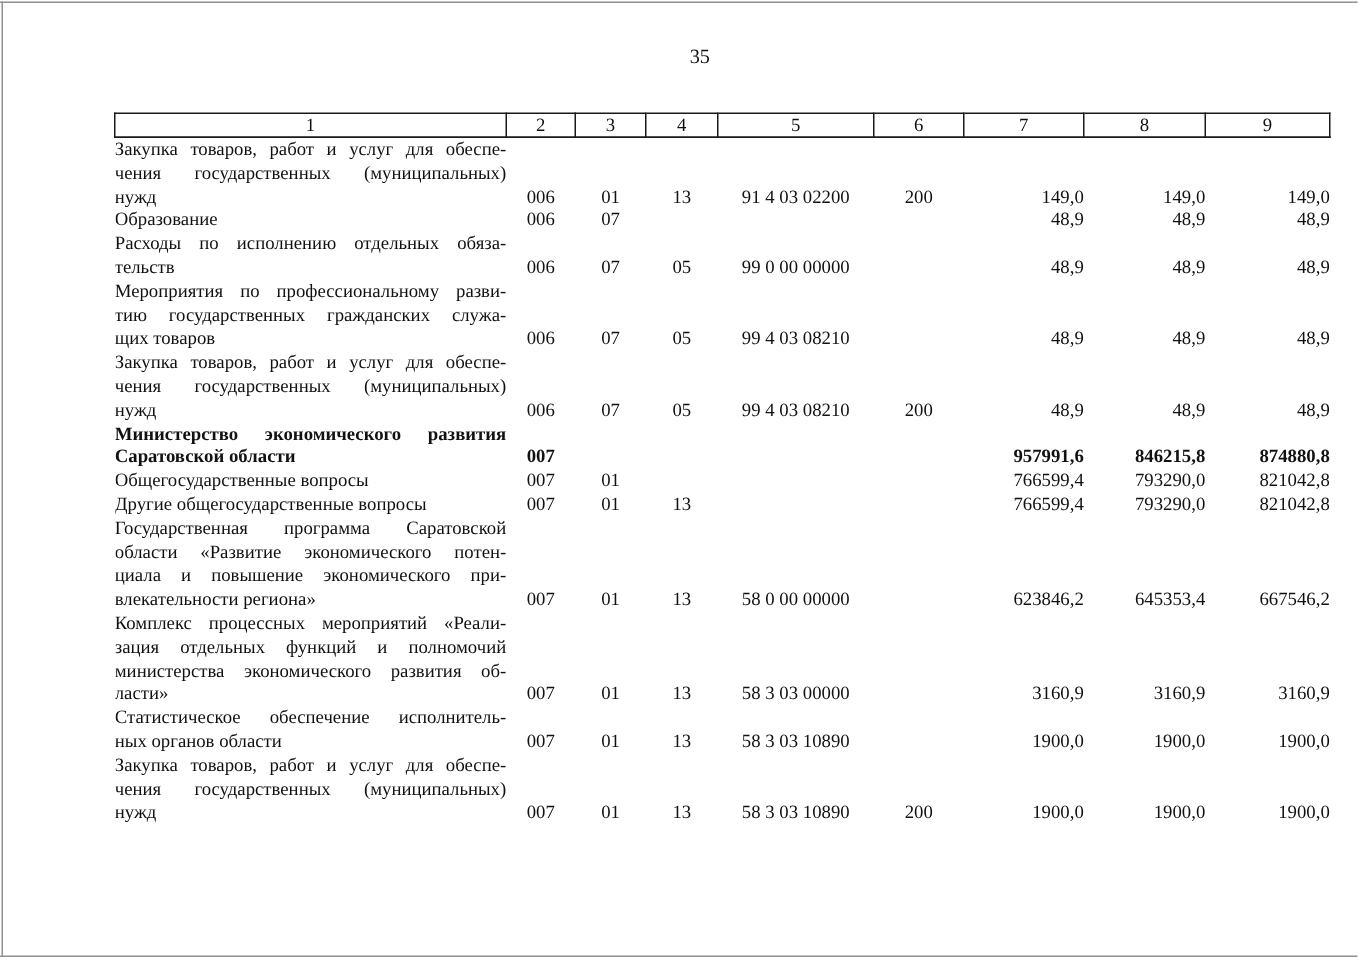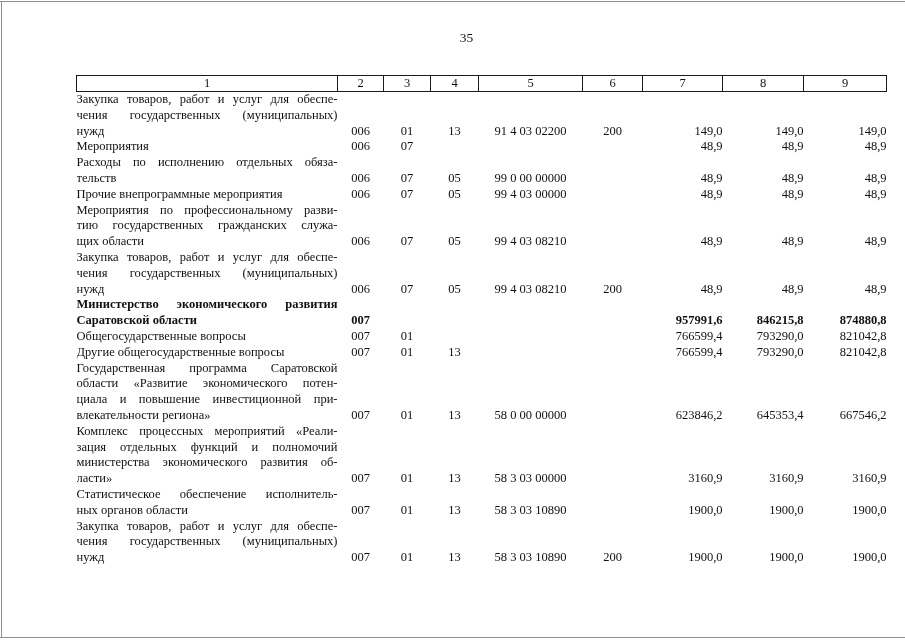--- a/index.html
+++ b/index.html
@@ -82,21 +82,21 @@
         <td class="c3">01</td>
         <td class="c4">13</td>
         <td class="c5">91 4 03 02200</td>
         <td class="c6">200</td>
         <td class="c7">149,0</td>
         <td class="c8">149,0</td>
         <td class="c9">149,0</td>
       </tr>
       <tr>
         <td class="c1">
-          <div class="ln">Мероприятия</div>
+          <div class="ln">Образование</div>
         </td>
         <td class="c2">006</td>
         <td class="c3">07</td>
         <td class="c4"></td>
         <td class="c5"></td>
         <td class="c6"></td>
         <td class="c7">48,9</td>
         <td class="c8">48,9</td>
         <td class="c9">48,9</td>
       </tr>
@@ -109,36 +109,23 @@
         <td class="c3">07</td>
         <td class="c4">05</td>
         <td class="c5">99 0 00 00000</td>
         <td class="c6"></td>
         <td class="c7">48,9</td>
         <td class="c8">48,9</td>
         <td class="c9">48,9</td>
       </tr>
       <tr>
         <td class="c1">
-          <div class="ln">Прочие внепрограммные мероприятия</div>
-        </td>
-        <td class="c2">006</td>
-        <td class="c3">07</td>
-        <td class="c4">05</td>
-        <td class="c5">99 4 03 00000</td>
-        <td class="c6"></td>
-        <td class="c7">48,9</td>
-        <td class="c8">48,9</td>
-        <td class="c9">48,9</td>
-      </tr>
-      <tr>
-        <td class="c1">
           <div class="ln jl">Мероприятия по профессиональному разви-</div>
           <div class="ln jl">тию государственных гражданских служа-</div>
-          <div class="ln">щих области</div>
+          <div class="ln">щих товаров</div>
         </td>
         <td class="c2">006</td>
         <td class="c3">07</td>
         <td class="c4">05</td>
         <td class="c5">99 4 03 08210</td>
         <td class="c6"></td>
         <td class="c7">48,9</td>
         <td class="c8">48,9</td>
         <td class="c9">48,9</td>
       </tr>
@@ -194,21 +181,21 @@
         <td class="c5"></td>
         <td class="c6"></td>
         <td class="c7">766599,4</td>
         <td class="c8">793290,0</td>
         <td class="c9">821042,8</td>
       </tr>
       <tr>
         <td class="c1">
           <div class="ln jl">Государственная программа Саратовской</div>
           <div class="ln jl">области «Развитие экономического потен-</div>
-          <div class="ln jl">циала и повышение инвестиционной при-</div>
+          <div class="ln jl">циала и повышение экономического при-</div>
           <div class="ln">влекательности региона»</div>
         </td>
         <td class="c2">007</td>
         <td class="c3">01</td>
         <td class="c4">13</td>
         <td class="c5">58 0 00 00000</td>
         <td class="c6"></td>
         <td class="c7">623846,2</td>
         <td class="c8">645353,4</td>
         <td class="c9">667546,2</td>

